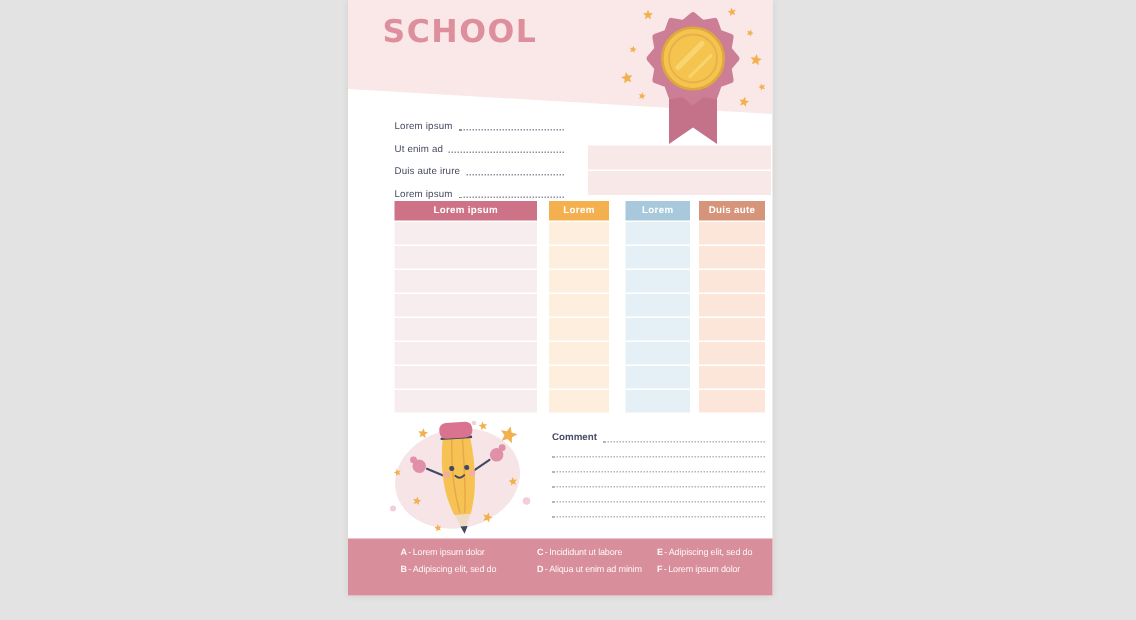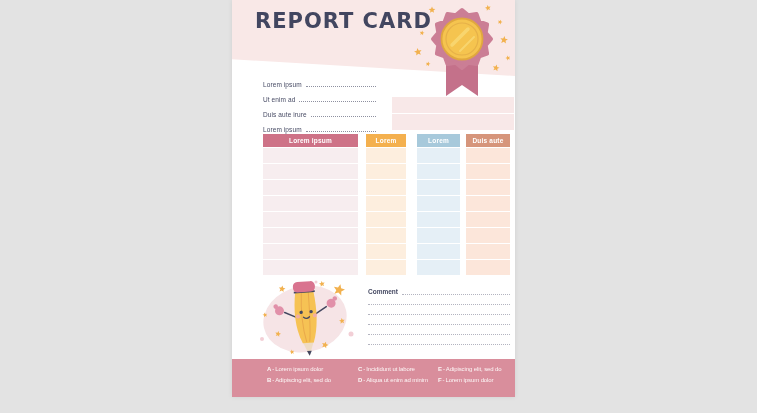--- a/index.html
+++ b/index.html
@@ -72,21 +72,21 @@
 </style>
 </head>
 <body>
 
 <div id="stage">
   <div class="card">
 
     <div class="hdr"></div>
 
     <div class="titles">
-      <div class="t2">REPORT CARD</div>
+      <div class="t1">SCHOOL</div>
     </div>
 
     <svg class="medal-svg" width="108" height="100" viewBox="0 0 108 100">
       <defs>
         <path id="star5" d="M0,-1 L0.264,-0.364 L0.951,-0.309 L0.428,0.139 L0.588,0.809 L0,0.45 L-0.588,0.809 L-0.428,0.139 L-0.951,-0.309 L-0.264,-0.364 Z"></path>
       </defs>
 
       <g fill="#f2b14e">
         <use href="#star5" transform="translate(22,8) scale(3.5)"></use>
         <use href="#star5" transform="translate(36,17) scale(2) rotate(18)"></use>

